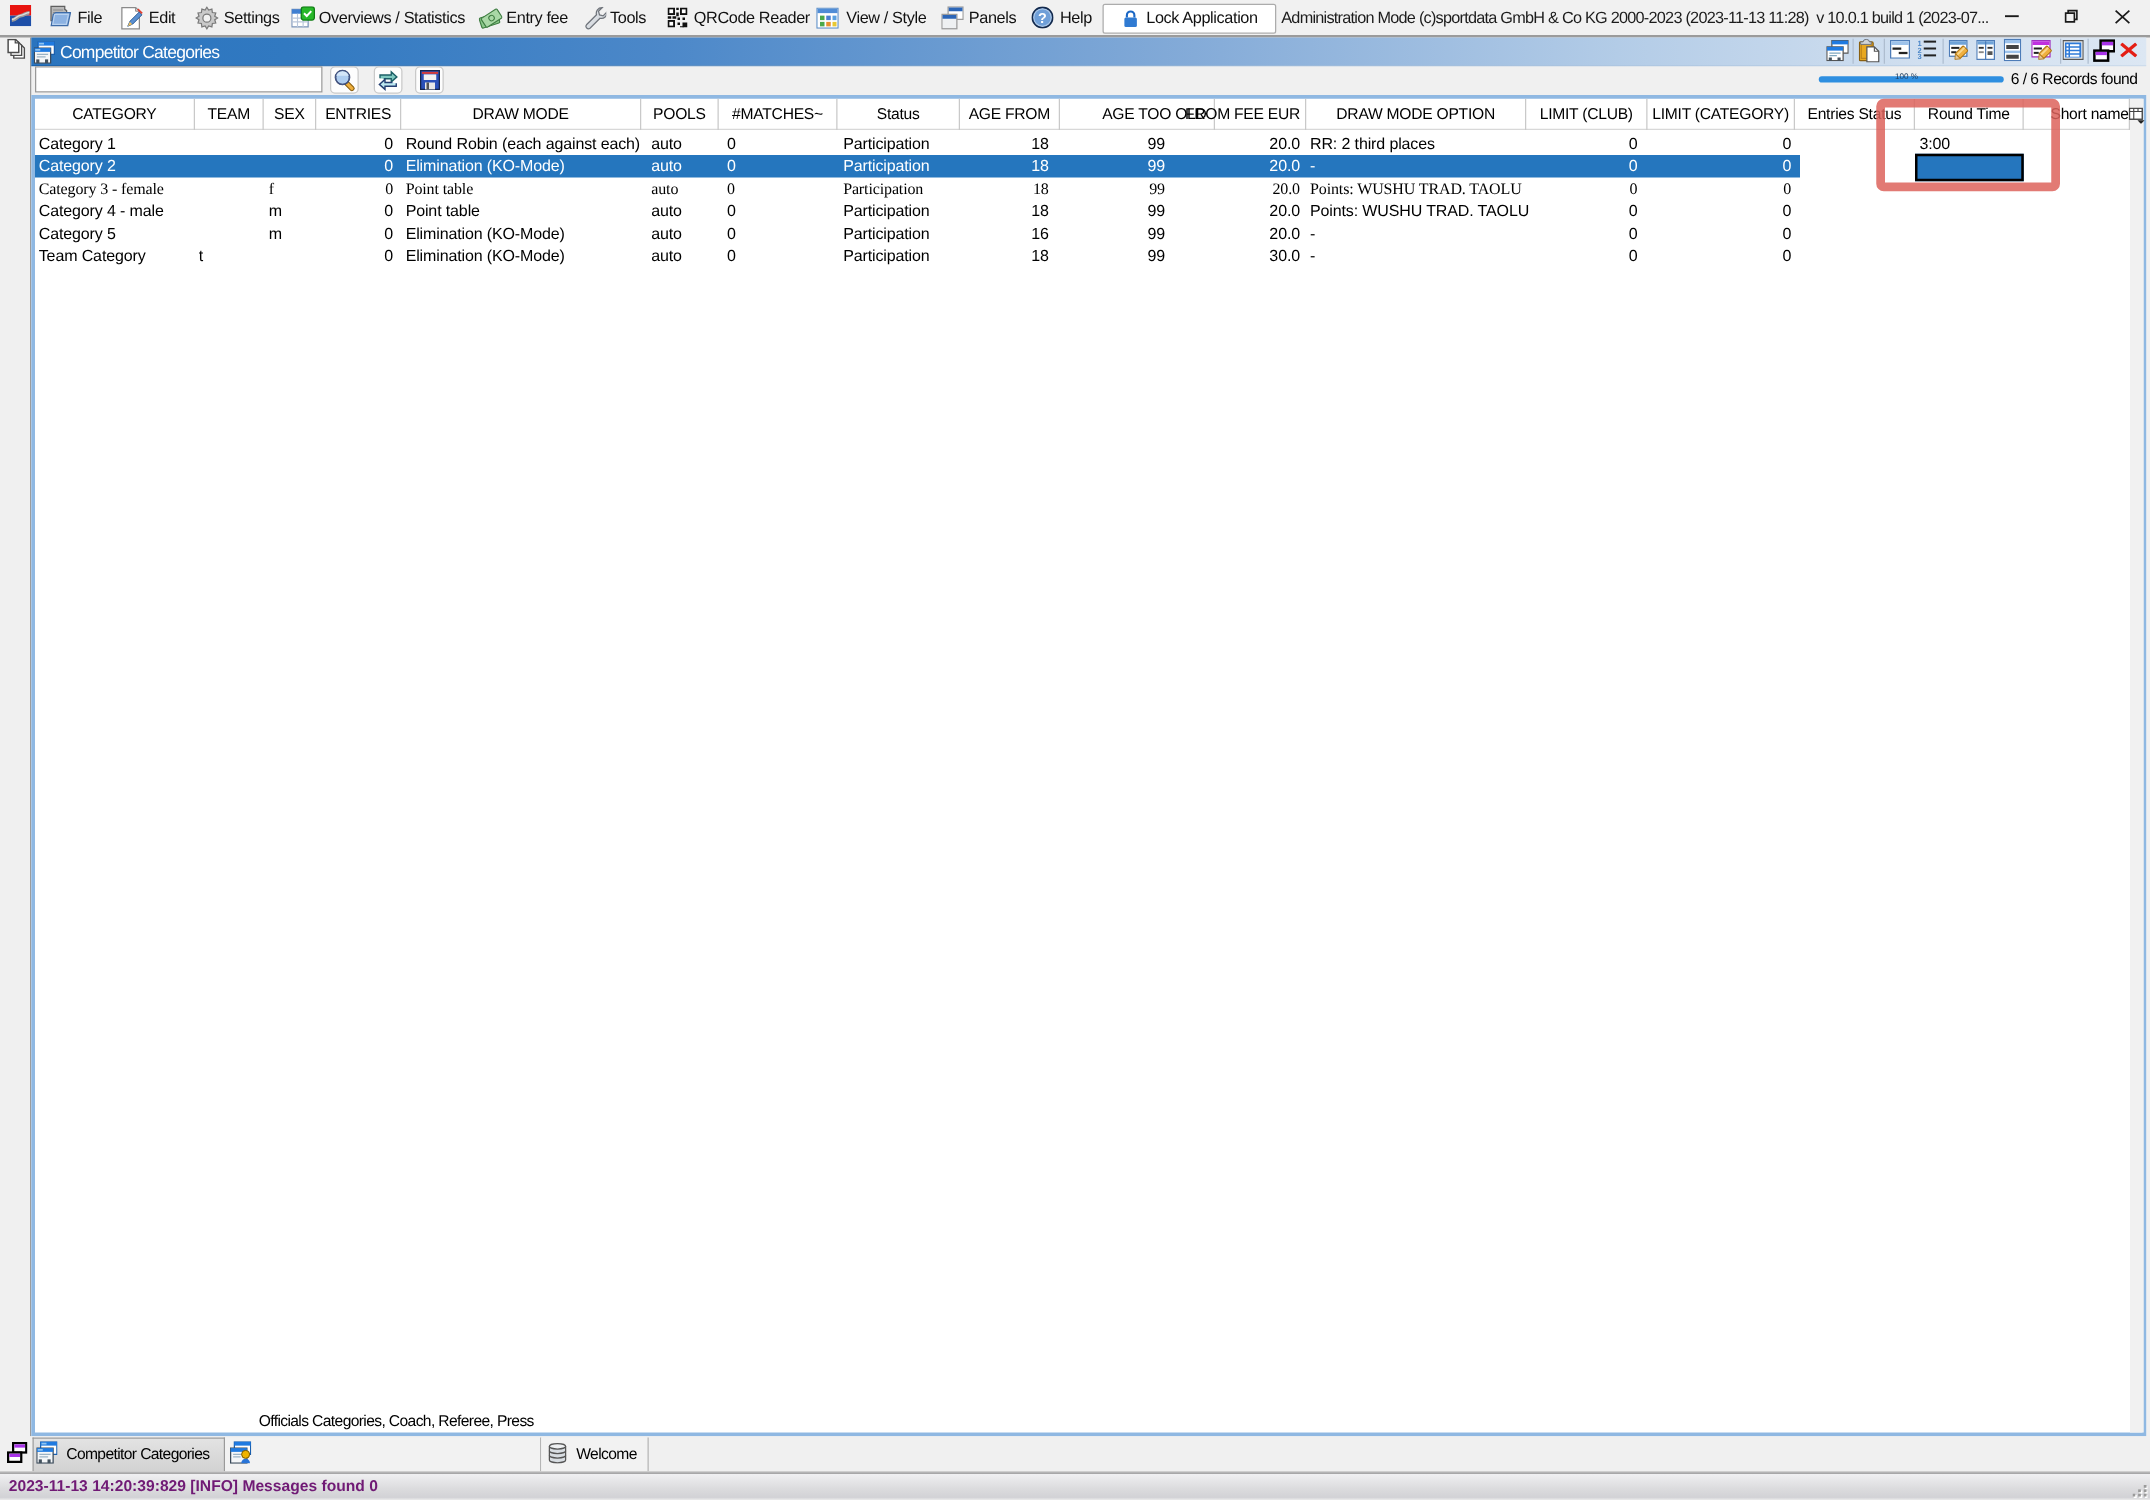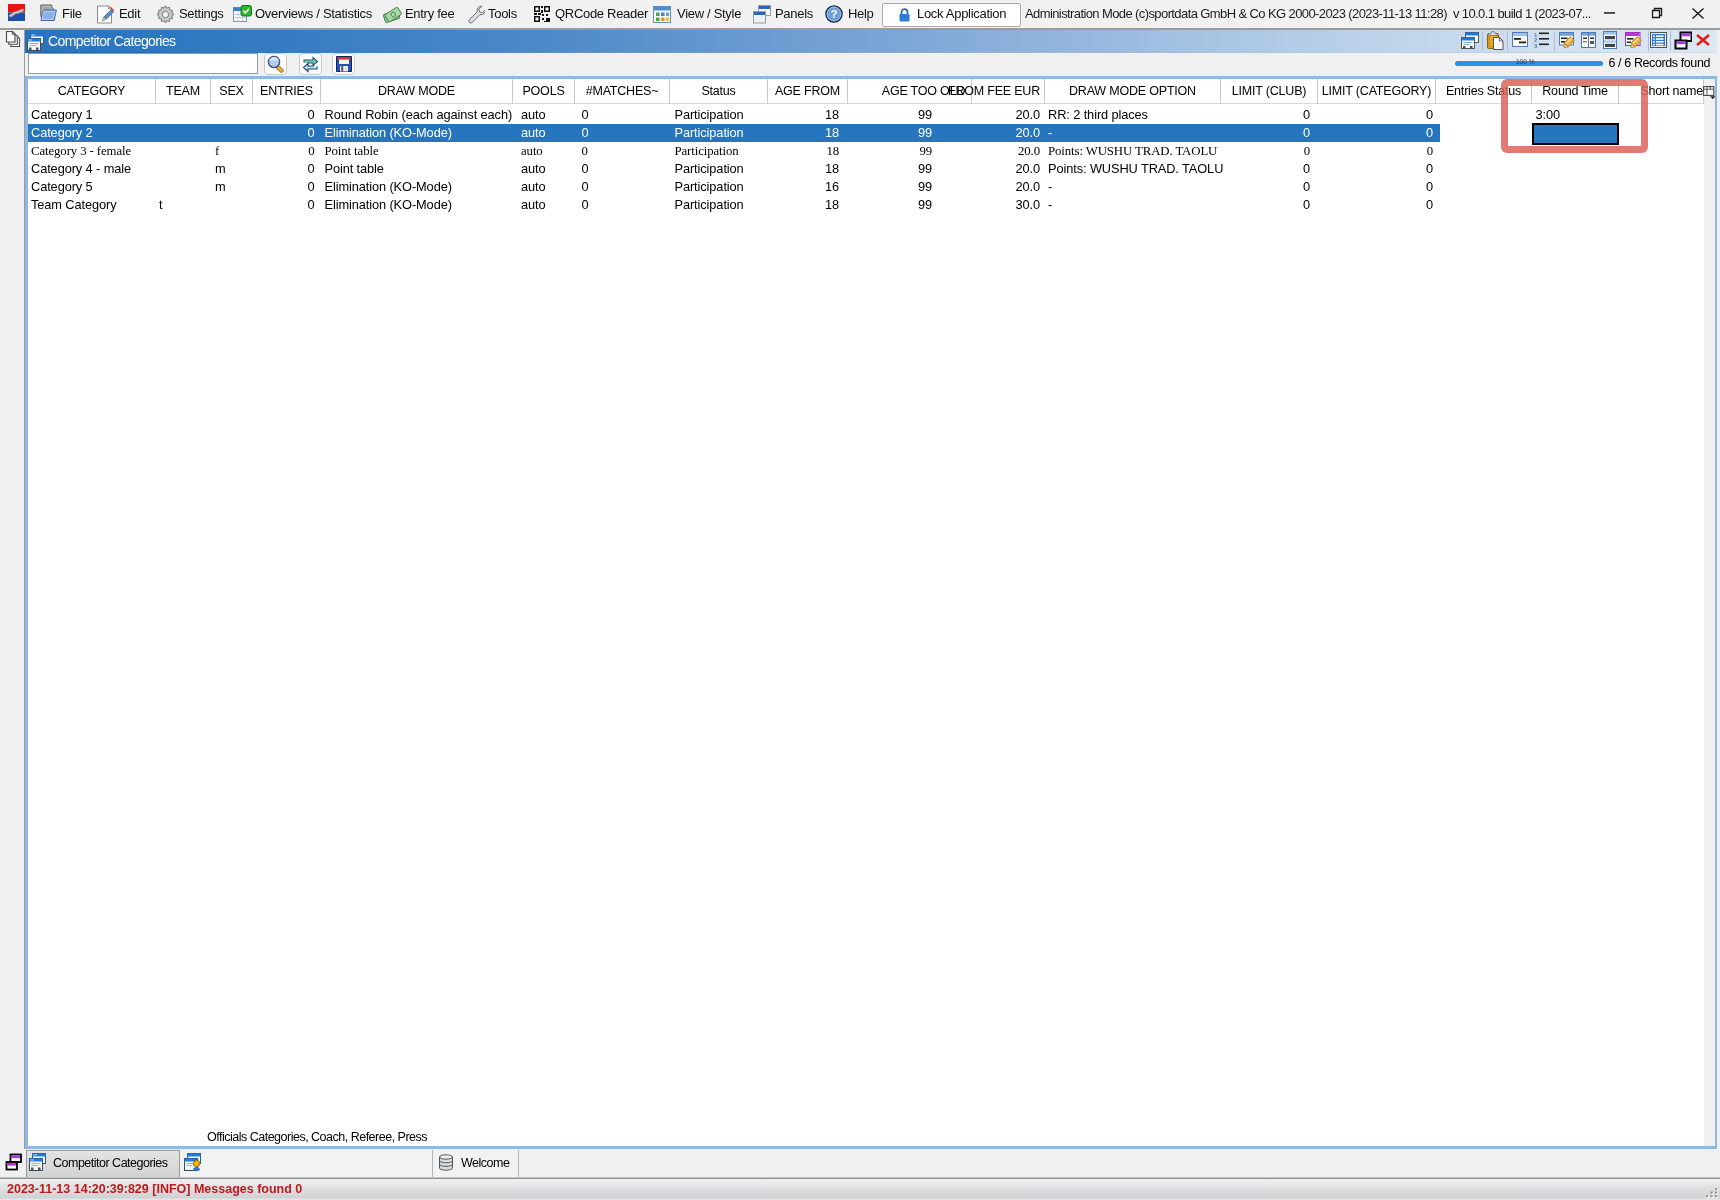--- a/index.html
+++ b/index.html
@@ -43,21 +43,21 @@
   #tabbar { left:0; top:1149px; width:1720px; height:29px; background:#f0f0f0; }
   .tab { position:absolute; top:1150px; height:27px; color:#000; }
   #tab1 { left:26px; width:154px; background:linear-gradient(#e3e3e3,#d2d2d2); border:1px solid #9a9a9a; border-bottom:none; }
   #tab2 { left:180px; width:253px; background:#f2f2f2; border-right:1px solid #b5b5b5; }
   #tab3 { left:433px; width:86px; background:#f2f2f2; border-right:1px solid #b5b5b5; }
   .tabtext { position:absolute; height:27px; line-height:27px; white-space:nowrap; font-size:12.5px; letter-spacing:-0.5px; color:#000; }
   
   #tabline { left:0; top:1176.5px; width:1720px; height:1px; background:#c4c4c4; }
   #statusbar { left:0; top:1178px; width:1720px; height:22px;
      background:linear-gradient(#f0f0f2 0%,#dcdcde 55%,#d2d2d6 90%,#ececec 100%); border-top:1px solid #8e8e90; }
-  #statustext { left:7px; top:1178px; height:22px; line-height:22px; font-size:12.5px; font-weight:bold; color:#b91c1c; }
+  #statustext { left:7px; top:1178px; height:22px; line-height:22px; font-size:12.5px; font-weight:bold; color:#701a75; }
 </style>
 </head>
 <body>
 
 <div class="abs" id="menubar"></div>
 <div class="abs" id="sepline"></div>
 <div class="mtext" style="left:62px;">File</div>
 <div class="mtext" style="left:119px;">Edit</div>
 <div class="mtext" style="left:179px;">Settings</div>
 <div class="mtext" style="left:255px;">Overviews / Statistics</div>

